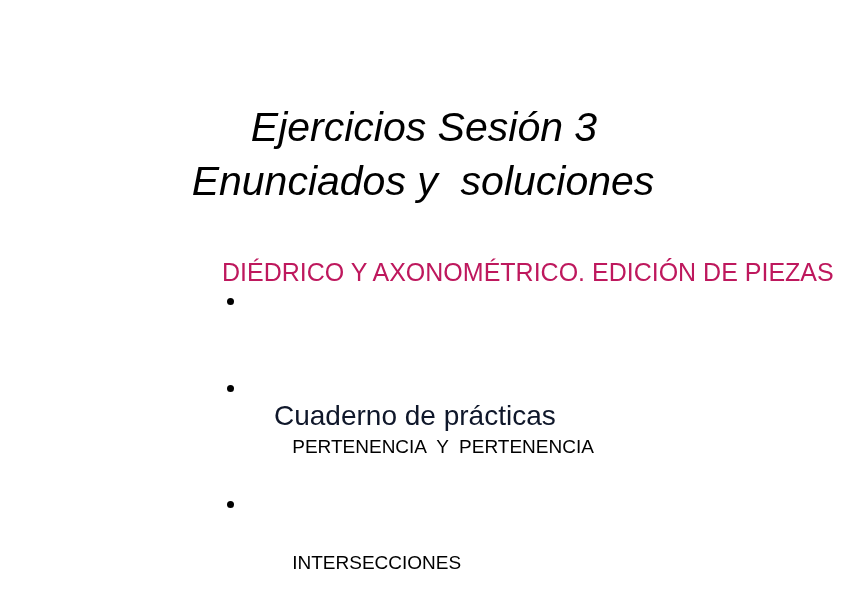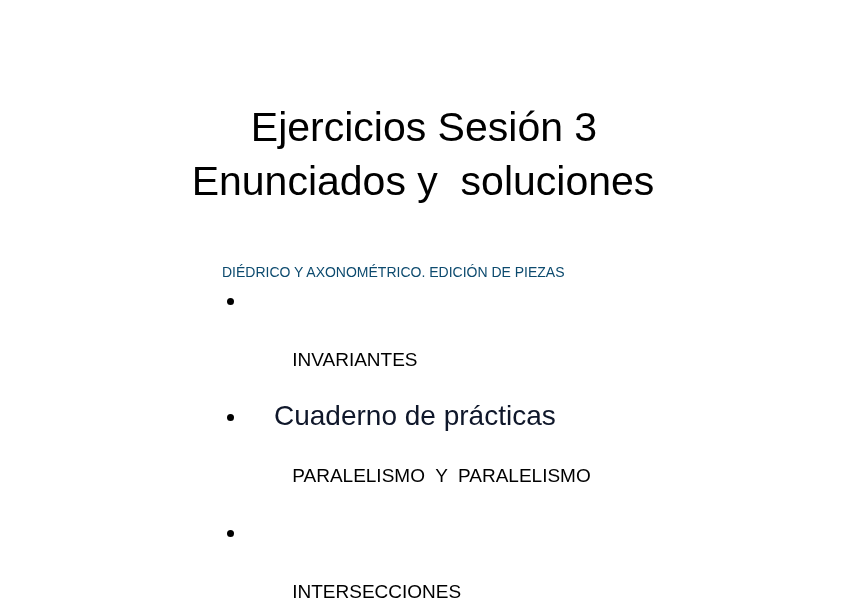--- a/index.html
+++ b/index.html
@@ -23,20 +23,21 @@
     background: #ffffff;
   }
 
   
   .title-block {
     position: absolute;
     left: 0;
     top: 100px;
     width: 848px;
     text-align: center;
+    font-style: italic;
   }
   .title-line {
     font-size: 41px;
     font-weight: 400;
     line-height: 54px;
     letter-spacing: 0px;
     color: #000000;
     white-space: pre;
   }
   .title-line-2 {
@@ -45,24 +46,24 @@
   }
 
   
   .body-block {
     position: absolute;
     left: 222px;
     top: 258px;
     width: 600px;
   }
   .body-heading {
-    font-size: 14px;
+    font-size: 25px;
     font-weight: 400;
     line-height: 29px;
-    color: #0c4a6e;
+    color: #be185d;
     white-space: pre;
   }
   .bullet-list {
     list-style: none;
     margin: 0;
     padding: 0;
   }
   .bullet-item {
     position: relative;
     font-size: 19px;
@@ -104,25 +105,24 @@
     <div class="title-line title-line-2">Enunciados y  soluciones</div>
   </div>
 
   <div class="body-block">
 
     <div class="body-heading">DIÉDRICO Y AXONOMÉTRICO. EDICIÓN DE PIEZAS</div>
 
     <ul class="bullet-list">
       <li class="bullet-item">
         <span class="bullet-mark"></span>
-        <span>INVARIANTES</span>
       </li>
       <li class="bullet-item">
         <span class="bullet-mark"></span>
-        <span>PARALELISMO  Y  PARALELISMO</span>
+        <span>PERTENENCIA  Y  PERTENENCIA</span>
       </li>
       <li class="bullet-item">
         <span class="bullet-mark"></span>
         <span>INTERSECCIONES</span>
       </li>
     </ul>
 
   </div>
 
   <div class="subtitle">Cuaderno de prácticas</div>

